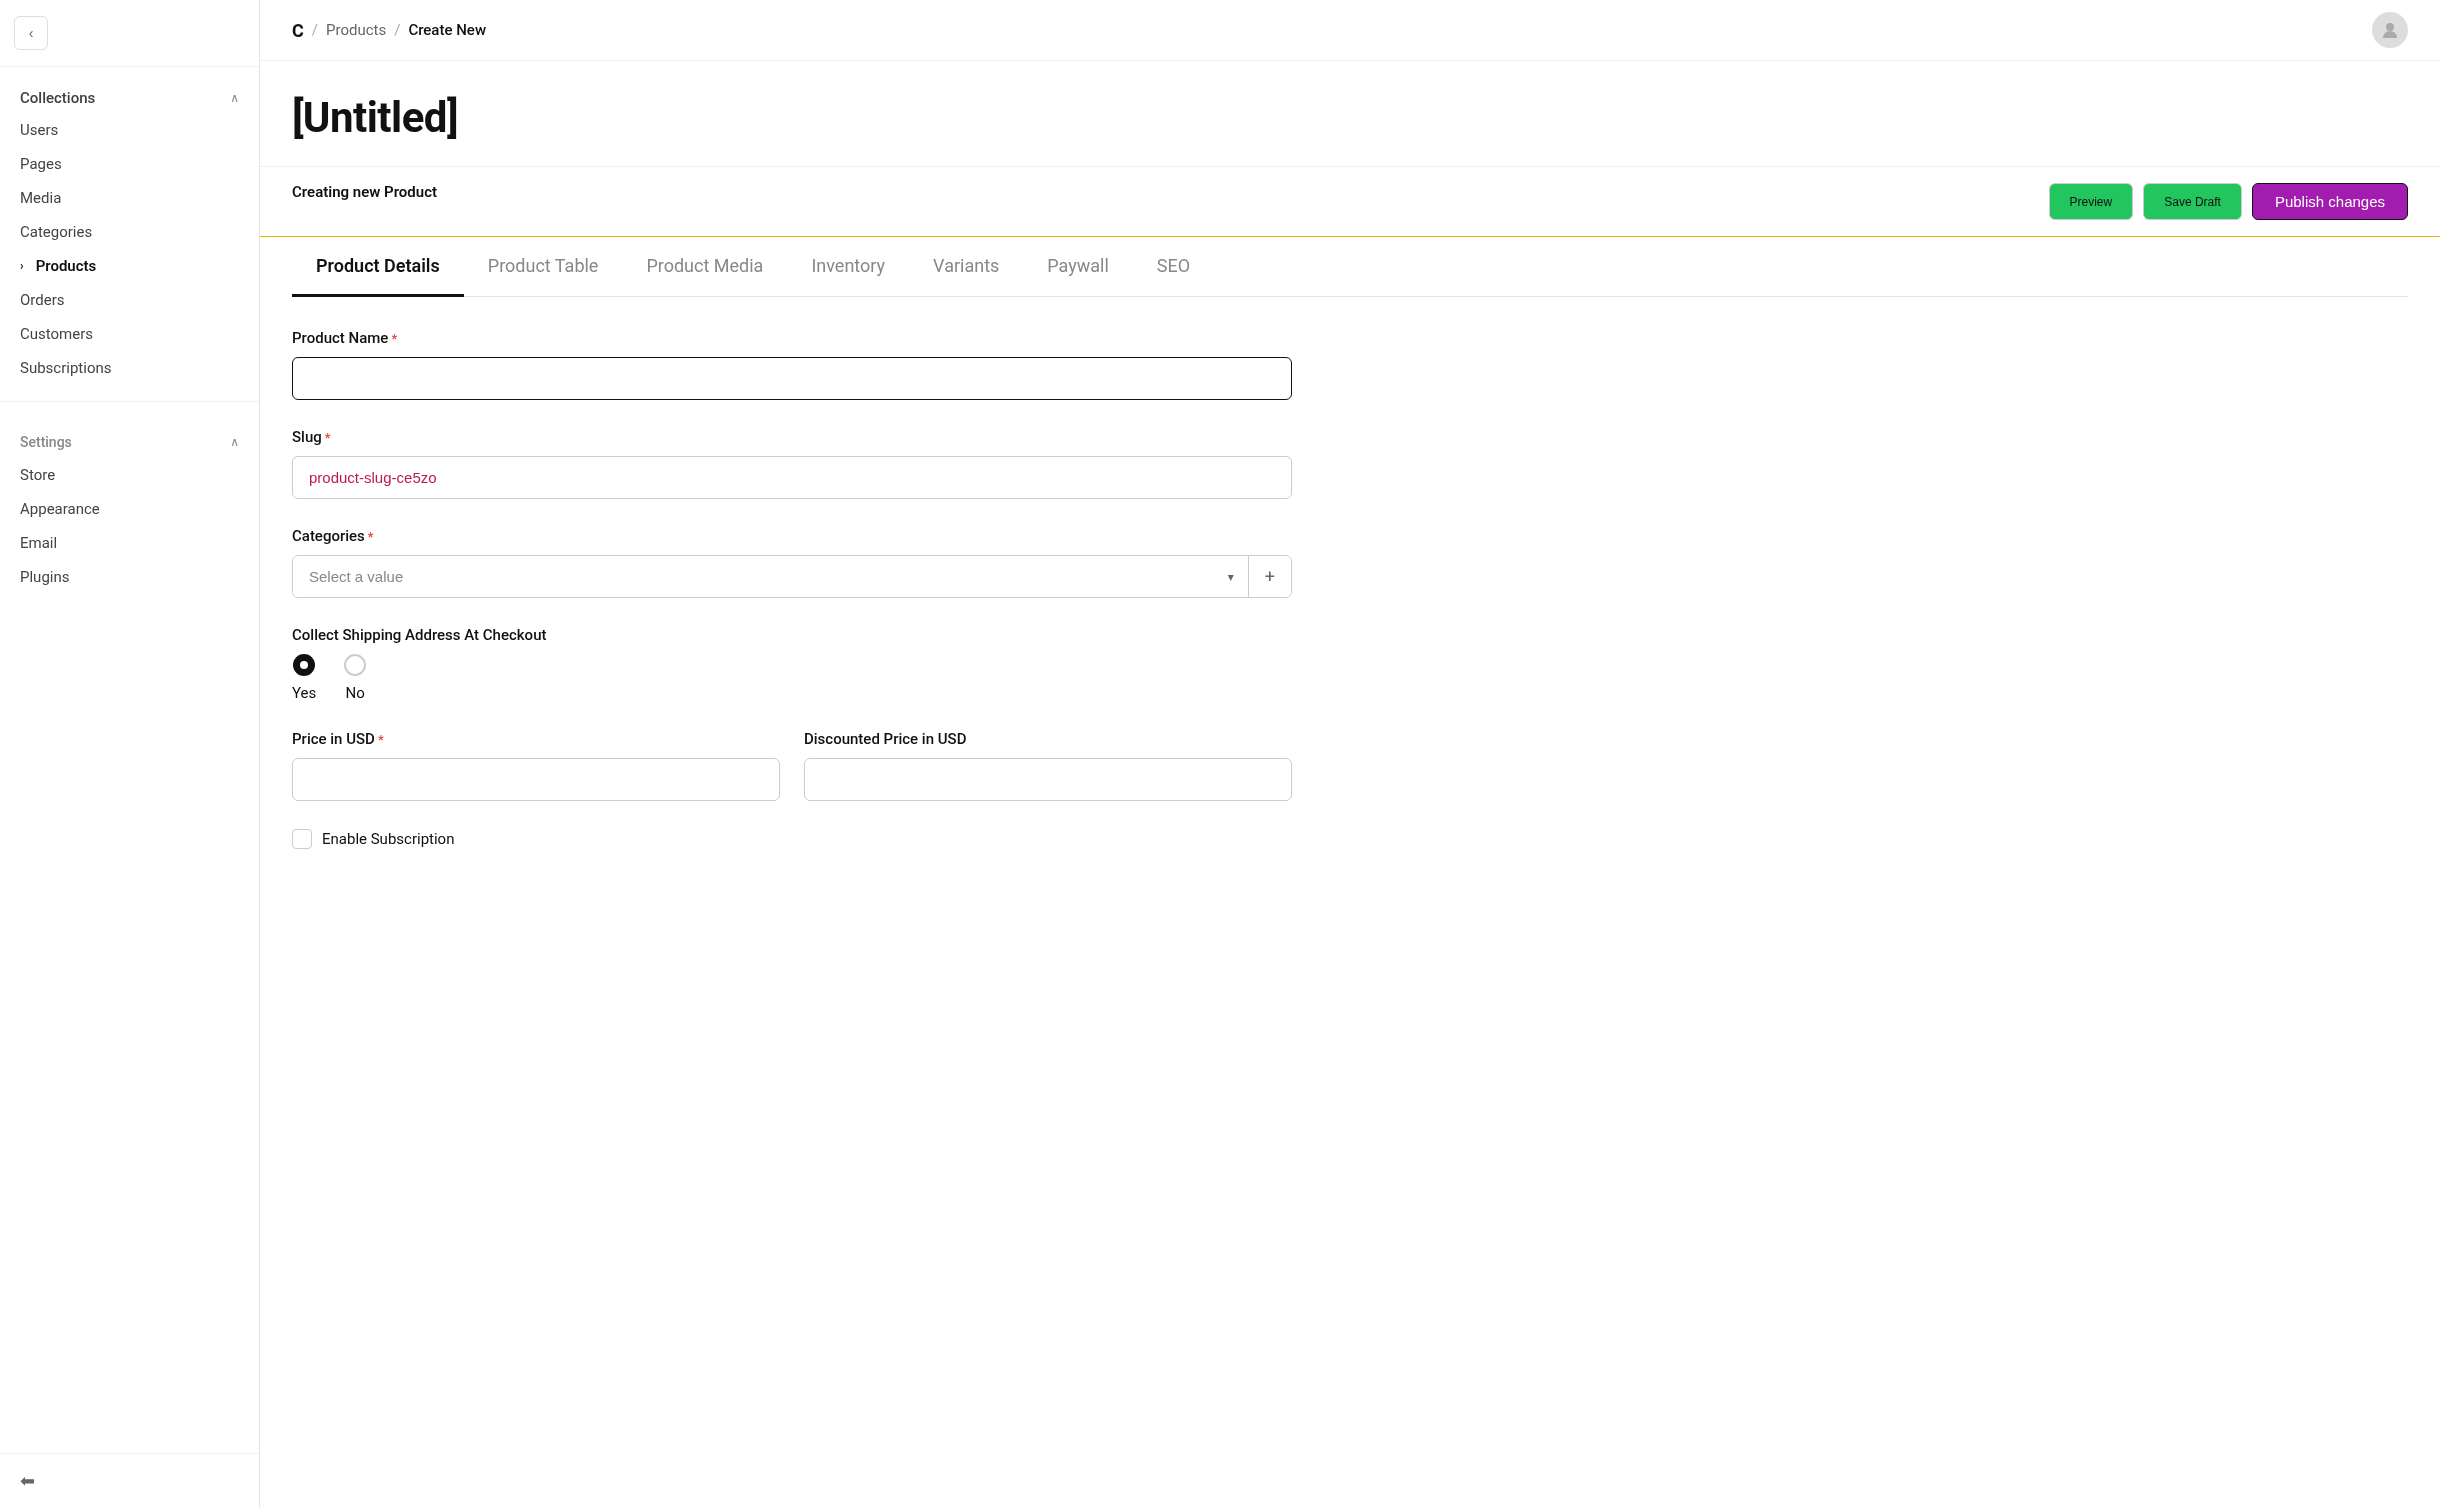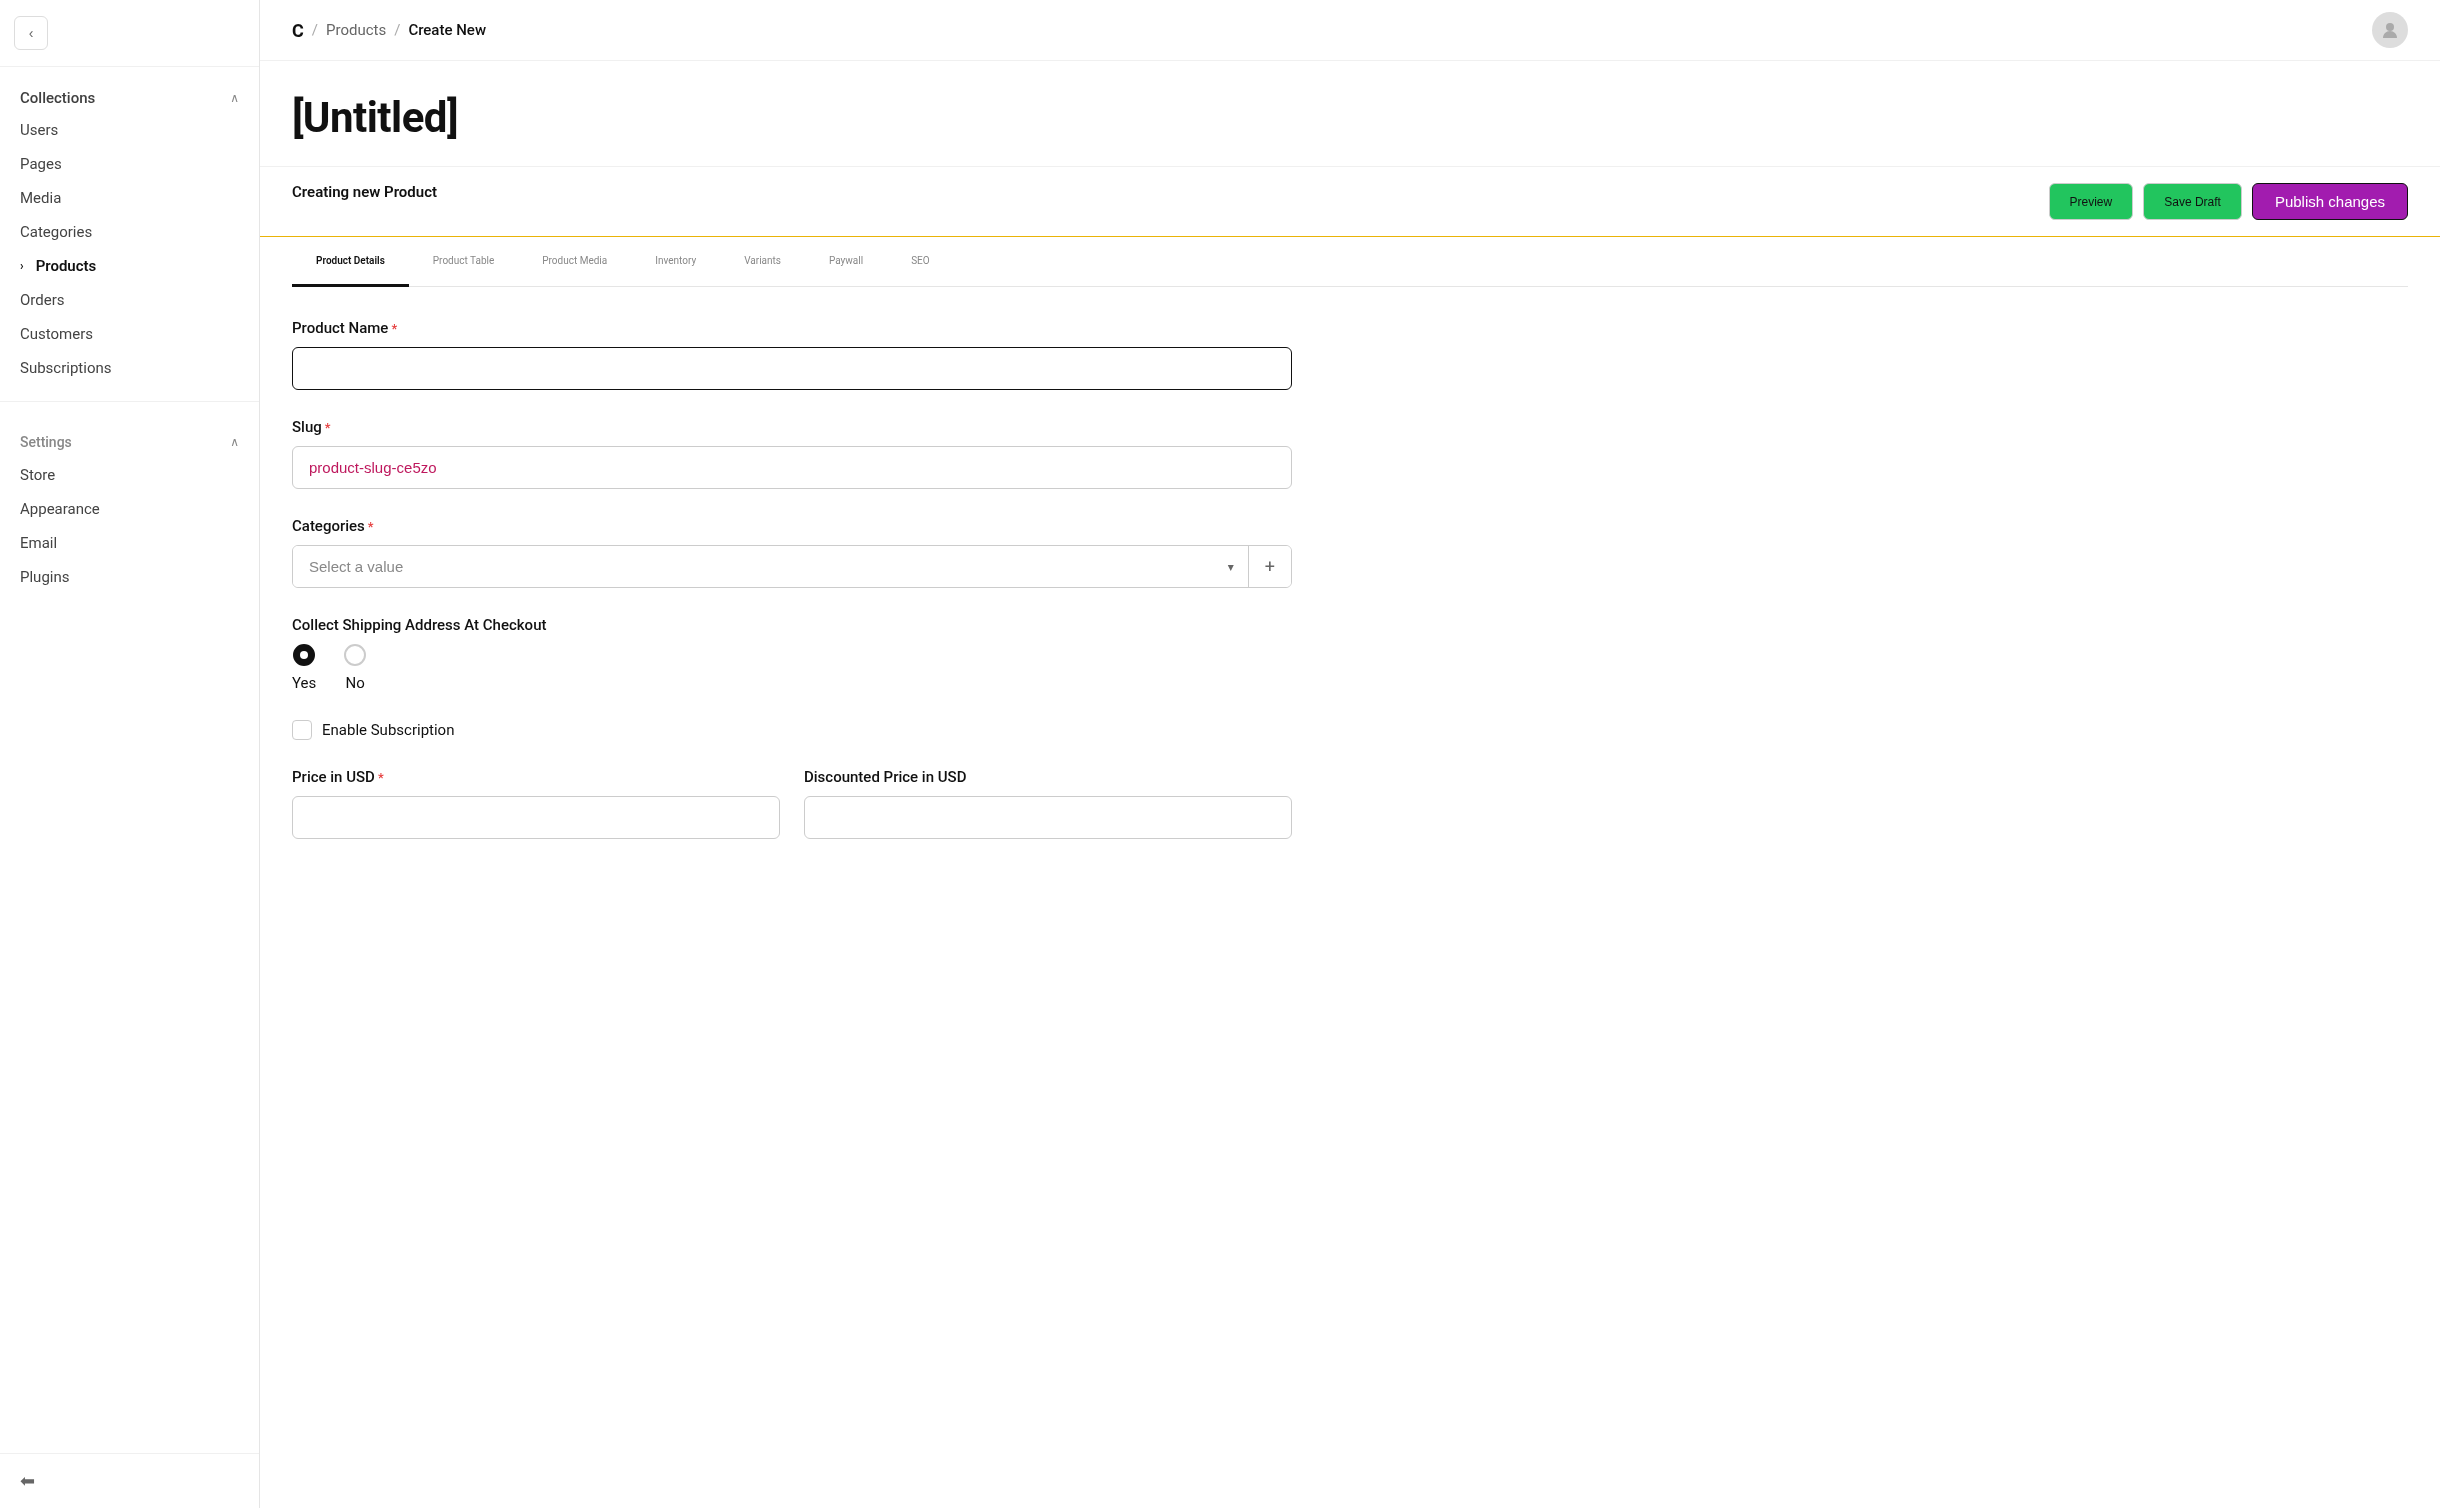--- a/index.html
+++ b/index.html
@@ -202,21 +202,21 @@
 
     
     .tabs {
       display: flex;
       gap: 0;
       border-bottom: 1px solid #e5e5e5;
       margin-bottom: 32px;
     }
     .tab {
       padding: 18px 24px;
-      font-size: 10px;
+      font-size: 18px;
       cursor: pointer;
       color: #888;
       border-bottom: 3px solid transparent;
       margin-bottom: -1px;
       white-space: nowrap;
     }
     .tab.active {
       color: #111;
       font-weight: 600;
       border-bottom: 3px solid #111;
@@ -493,35 +493,35 @@
             <div class="radio-circle checked"></div>
             <span>Yes</span>
           </div>
           <div class="radio-option">
             <div class="radio-circle"></div>
             <span>No</span>
           </div>
         </div>
       </div>
 
-      <div class="form-group">
-        <div class="checkbox-option">
-          <div class="checkbox-box"></div>
-          <span>Enable Subscription</span>
-        </div>
-      </div>
-
       <div class="form-group price-row">
         <div>
           <label class="form-label">
             <span>Price in USD</span><span class="required">*</span>
           </label>
           <input type="text" class="form-input" value="" style="">
         </div>
         <div>
           <label class="form-label">Discounted Price in USD</label>
           <input type="text" class="form-input" value="" style="">
         </div>
       </div>
 
+      <div class="form-group">
+        <div class="checkbox-option">
+          <div class="checkbox-box"></div>
+          <span>Enable Subscription</span>
+        </div>
+      </div>
+
     </div>
   </div>
 </div>
 
 </body></html>

